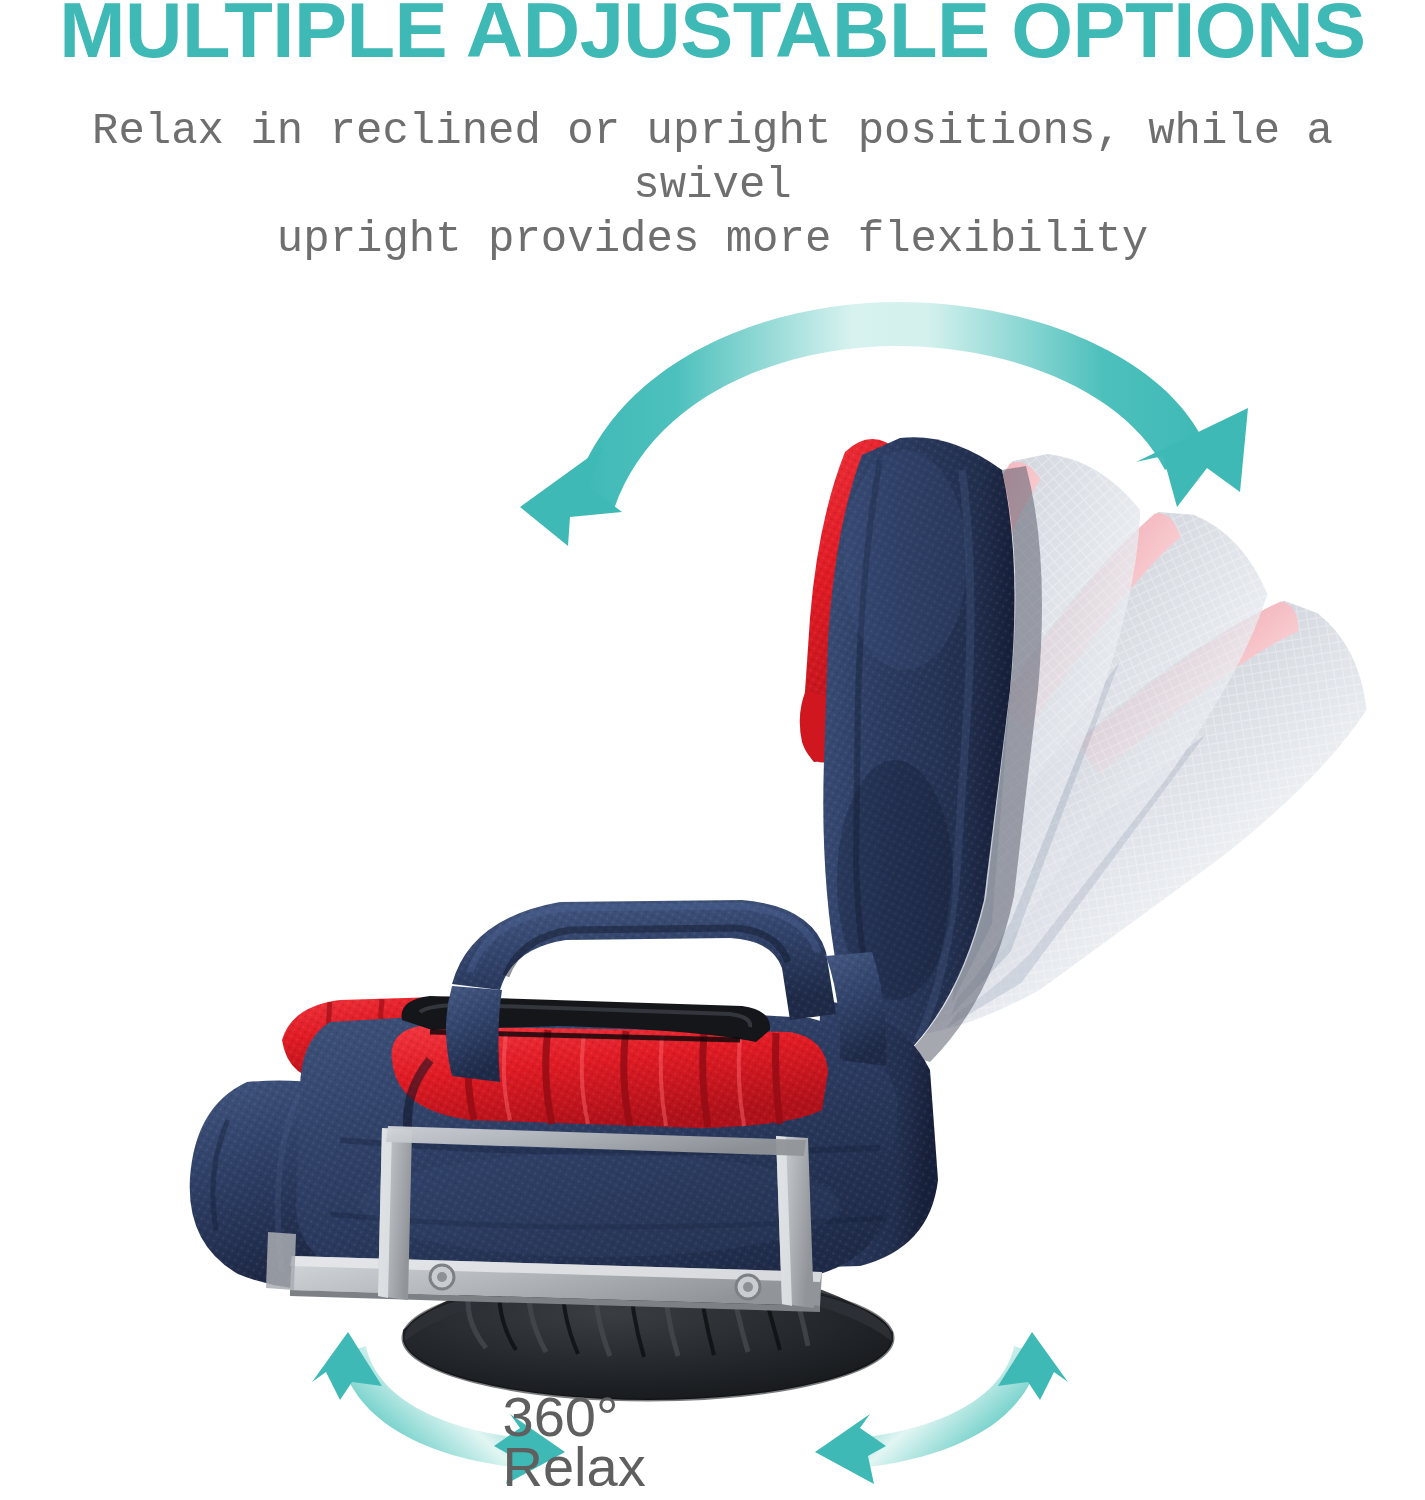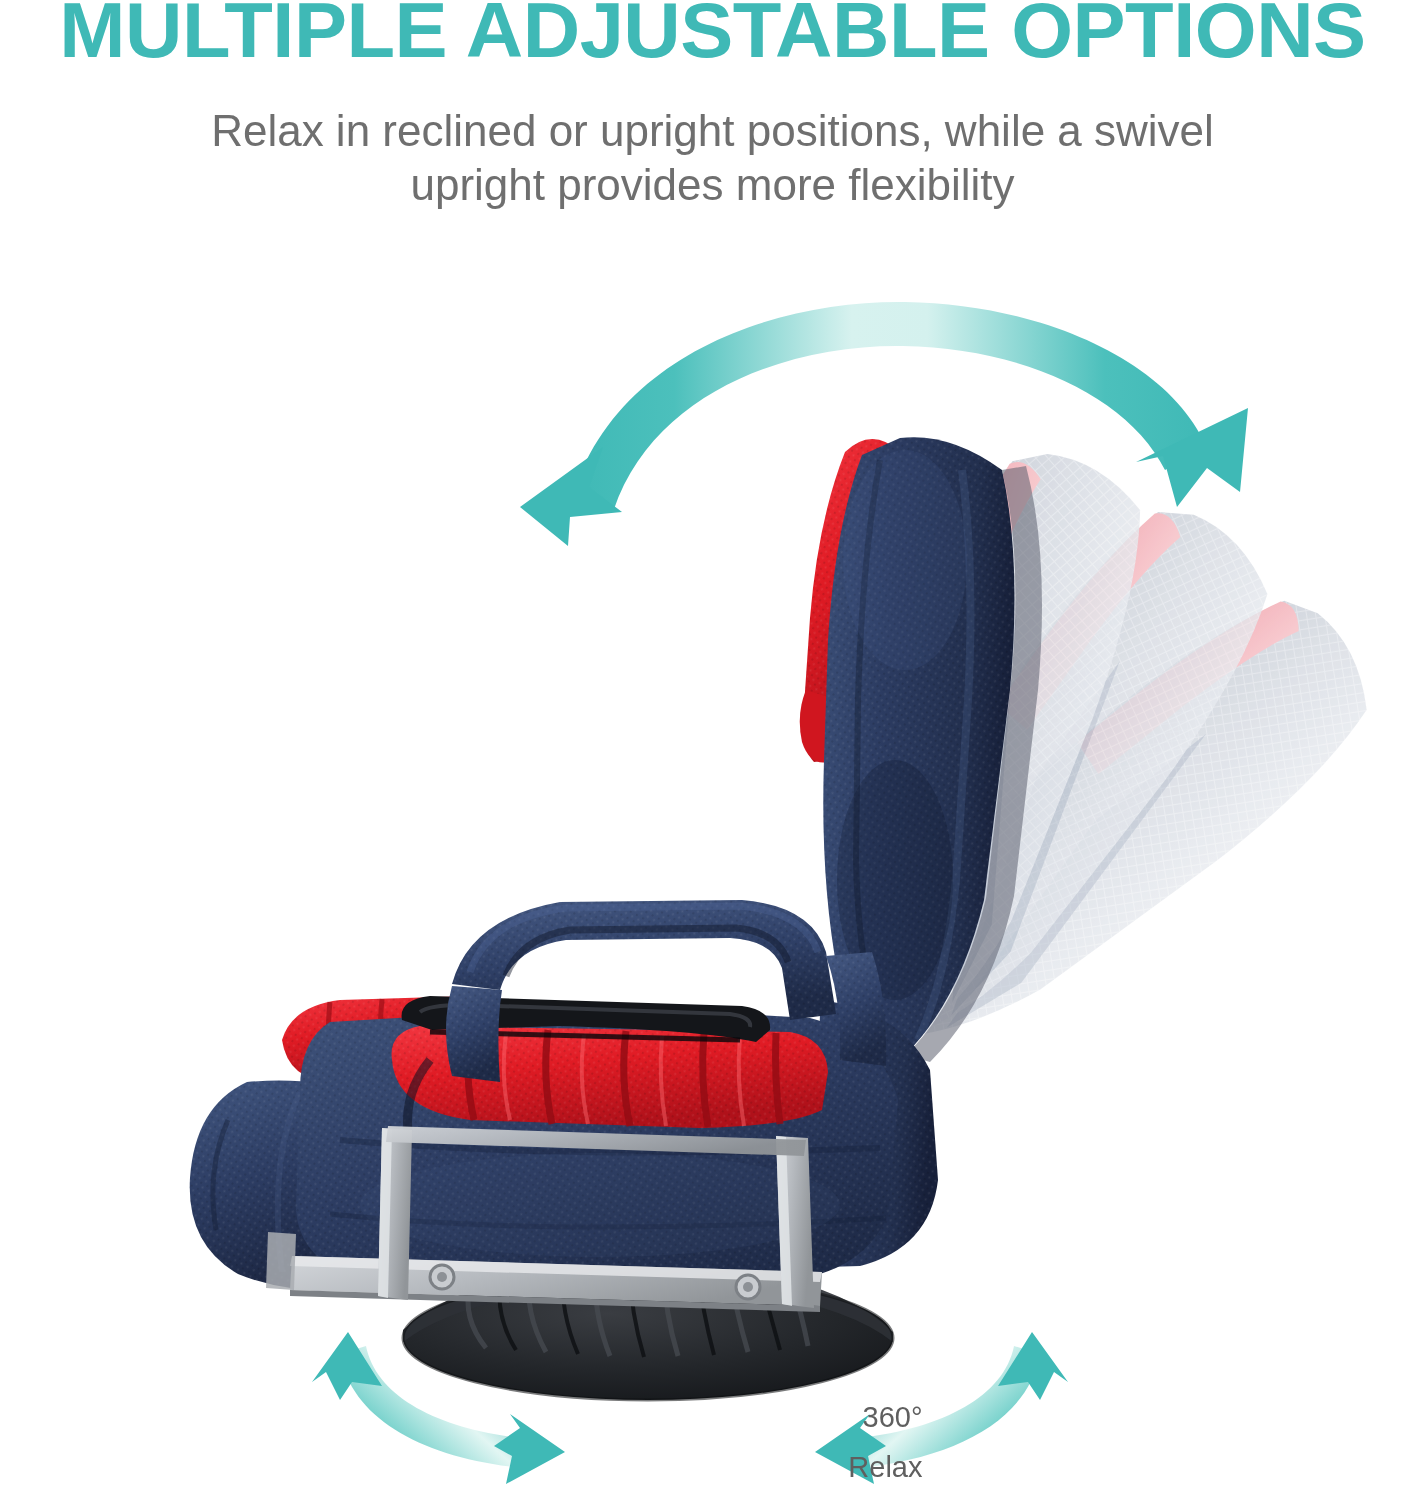--- a/index.html
+++ b/index.html
@@ -22,39 +22,39 @@
     color:#3fb9b6;
     transform:scaleX(1.02);
     transform-origin:50% 50%;
     white-space:nowrap;
   }
   
   #subtitle{
     position:absolute;left:50%;top:104px;width:1280px;
     margin-left:-640px;
     text-align:center;
-    font-family:Liberation Sans, sans-serif;
+    font-family:Liberation Mono, monospace;
     font-weight:300;
     font-size:44px;
     line-height:54px;
     color:#6f6f6f;
     letter-spacing:0px;
   }
   #subtitle .ln{display:block;}
 
   
   #art{position:absolute;left:0;top:0;width:1425px;height:1500px;}
 
   
   #swivel-caption{
     position:absolute;left:50%;top:1392px;width:420px;margin-left:-210px;
-    text-align:right;
+    text-align:left;
     font-family:"Liberation Sans", sans-serif;
     font-weight:300;
-    font-size:29px;
+    font-size:56px;
     line-height:50px;
     color:#5f5f5f;
   }
   #swivel-caption .ln{display:block;}
 </style>
 </head>
 <body>
 
 <div id="stage">
 

